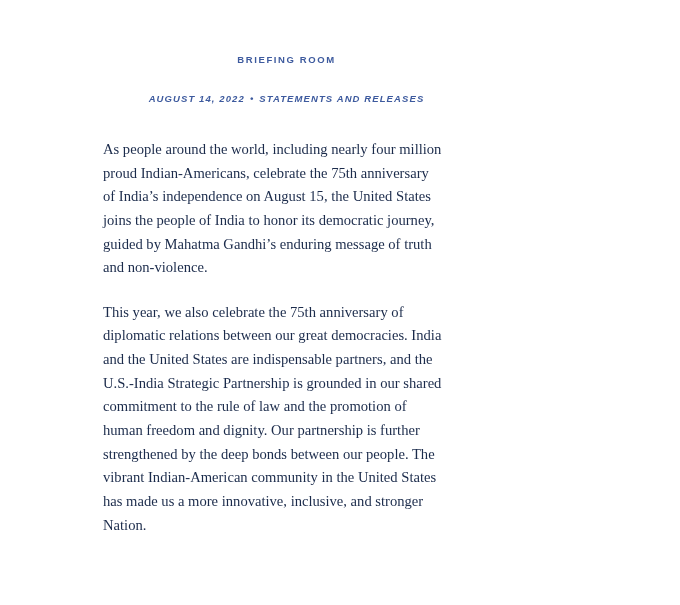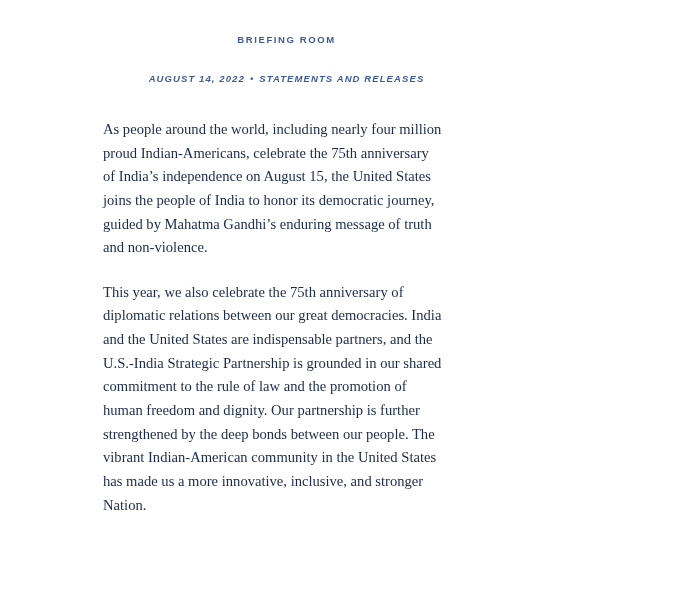--- a/index.html
+++ b/index.html
@@ -10,21 +10,21 @@
   body {
     width: 680px;
     height: 605px;
     overflow: hidden;
     font-family: "Liberation Serif", serif;
     color: #1b1b4b;
   }
   .page {
     width: 573px;
     box-sizing: border-box;
-    padding: 34px 0 0 0;
+    padding: 54px 0 0 0;
   }
   .eyebrow {
     text-align: center;
     font-family: "Liberation Sans", sans-serif;
     font-size: 9.5px;
     font-weight: 700;
     letter-spacing: 1.6px;
     color: #3d5a9e;
     margin: 0 0 18px 0;
     text-transform: uppercase;

